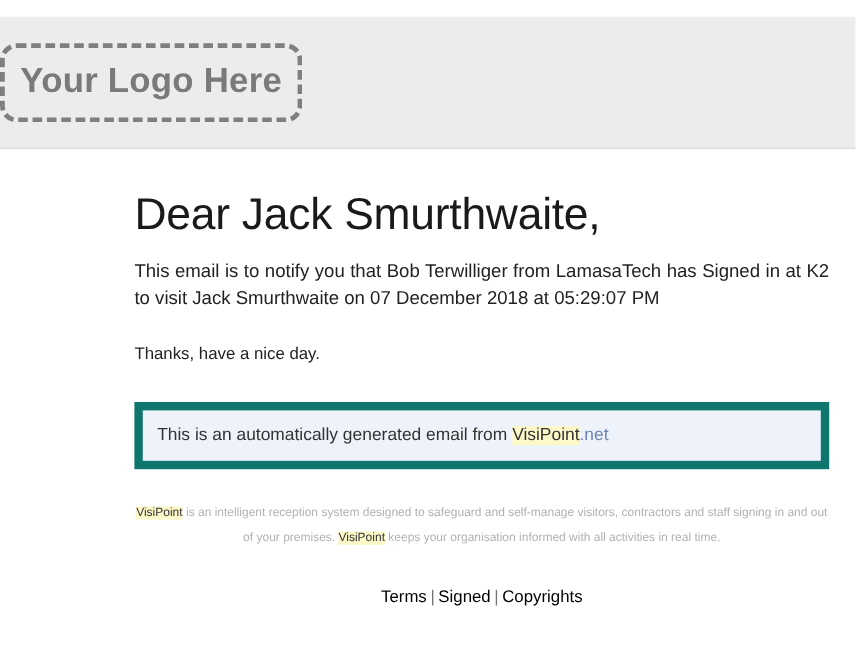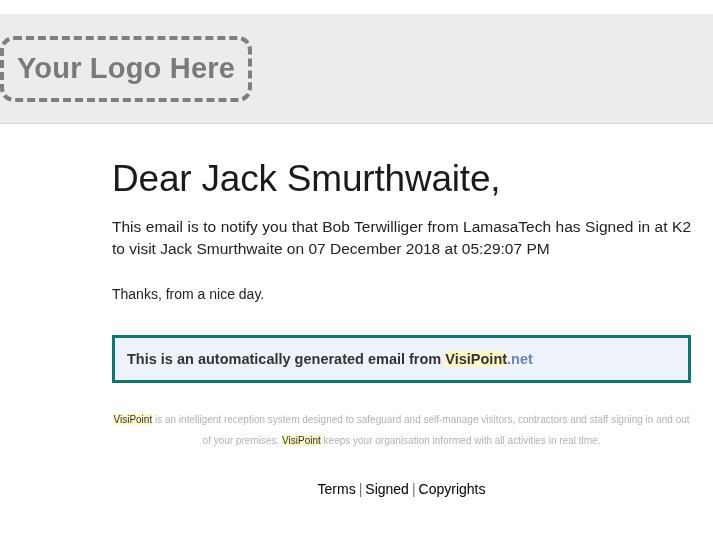--- a/index.html
+++ b/index.html
@@ -74,25 +74,24 @@
     color: #222222;
     margin: 26px 0 0 0;
   }
 
   
   .notice-box {
     margin: 33px 0 0 0;
     width: 579px;
     box-sizing: border-box;
     background: #eef2fa;
-    border: 3px solid #0f766e;
+    border: 7px solid #0f766e;
     padding: 13px 0 13px 12px;
     font-size: 14.5px;
     color: #333333;
-    font-weight: bold;
   }
 
   
   .hl {
     background: #fcf8c8;
     color: #333333;
   }
   .dotnet {
     color: #6c85b5;
   }
@@ -139,21 +138,21 @@
     <span class="logo-text">Your Logo Here</span>
   </div>
 </div>
 
 <div class="content">
 
   <h1 class="greeting">Dear Jack Smurthwaite,</h1>
 
   <p class="message">This email is to notify you that Bob Terwilliger from LamasaTech has Signed in at K2 to visit Jack Smurthwaite on 07 December 2018 at 05:29:07 PM</p>
 
-  <p class="thanks">Thanks, from a nice day.</p>
+  <p class="thanks">Thanks, have a nice day.</p>
 
   <div class="notice-box">
     <span>This is an automatically generated email from </span><span class="hl">VisiPoint</span><span class="dotnet">.net</span>
   </div>
 
   <div class="footer-blurb">
     <span class="hl">VisiPoint</span><span> is an intelligent reception system designed to safeguard and self-manage visitors, contractors and staff signing in and out of your premises. </span><span class="hl">VisiPoint</span><span> keeps your organisation informed with all activities in real time.</span>
   </div>
 
   <div class="bottom-links">

